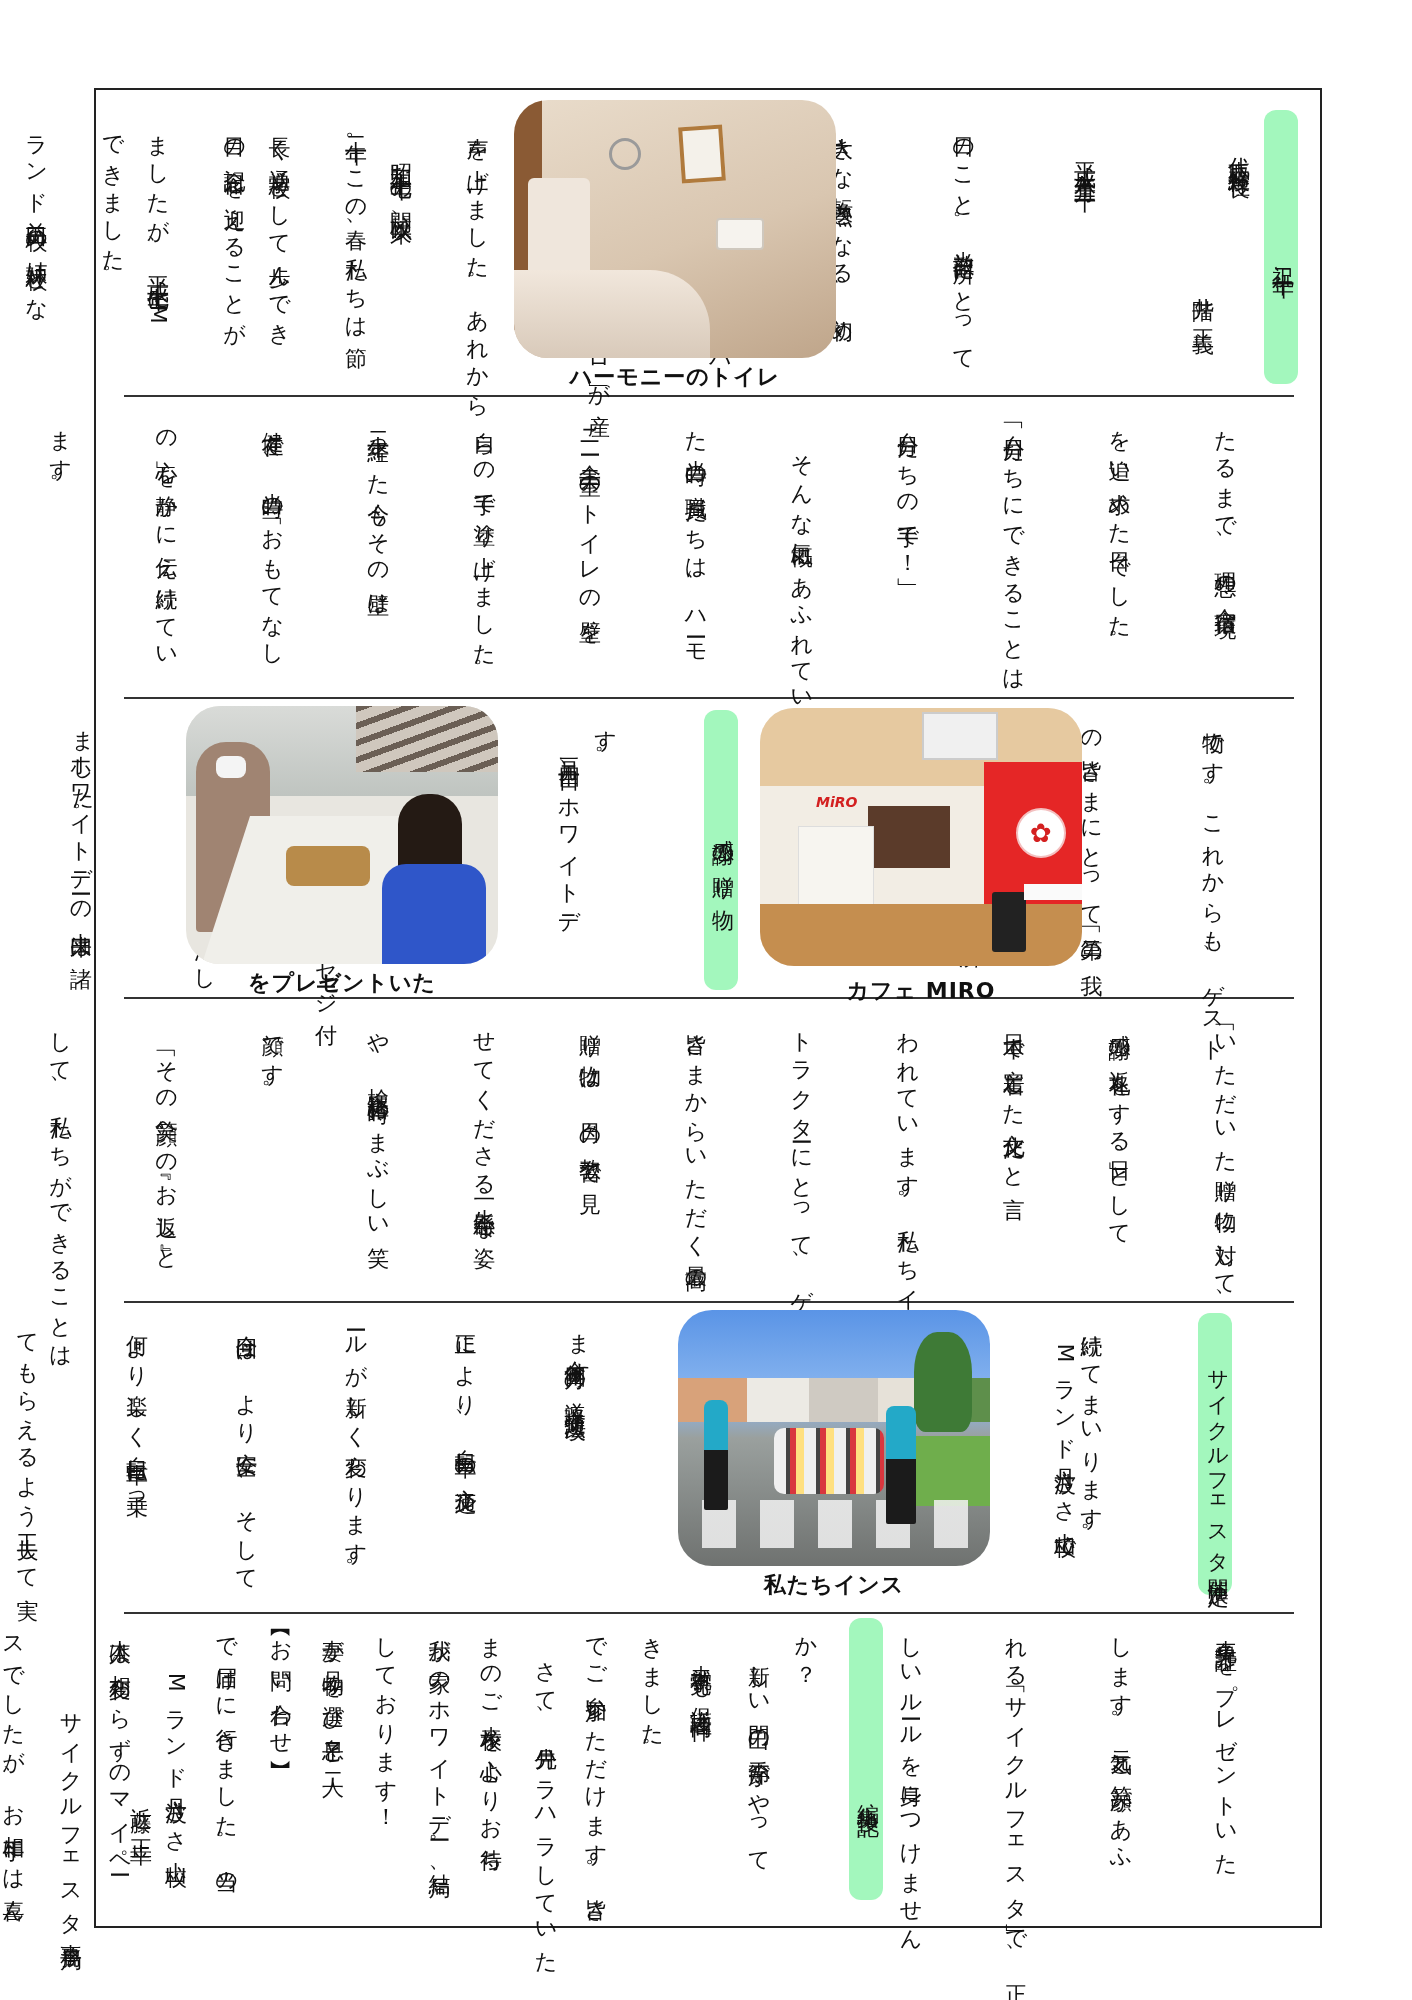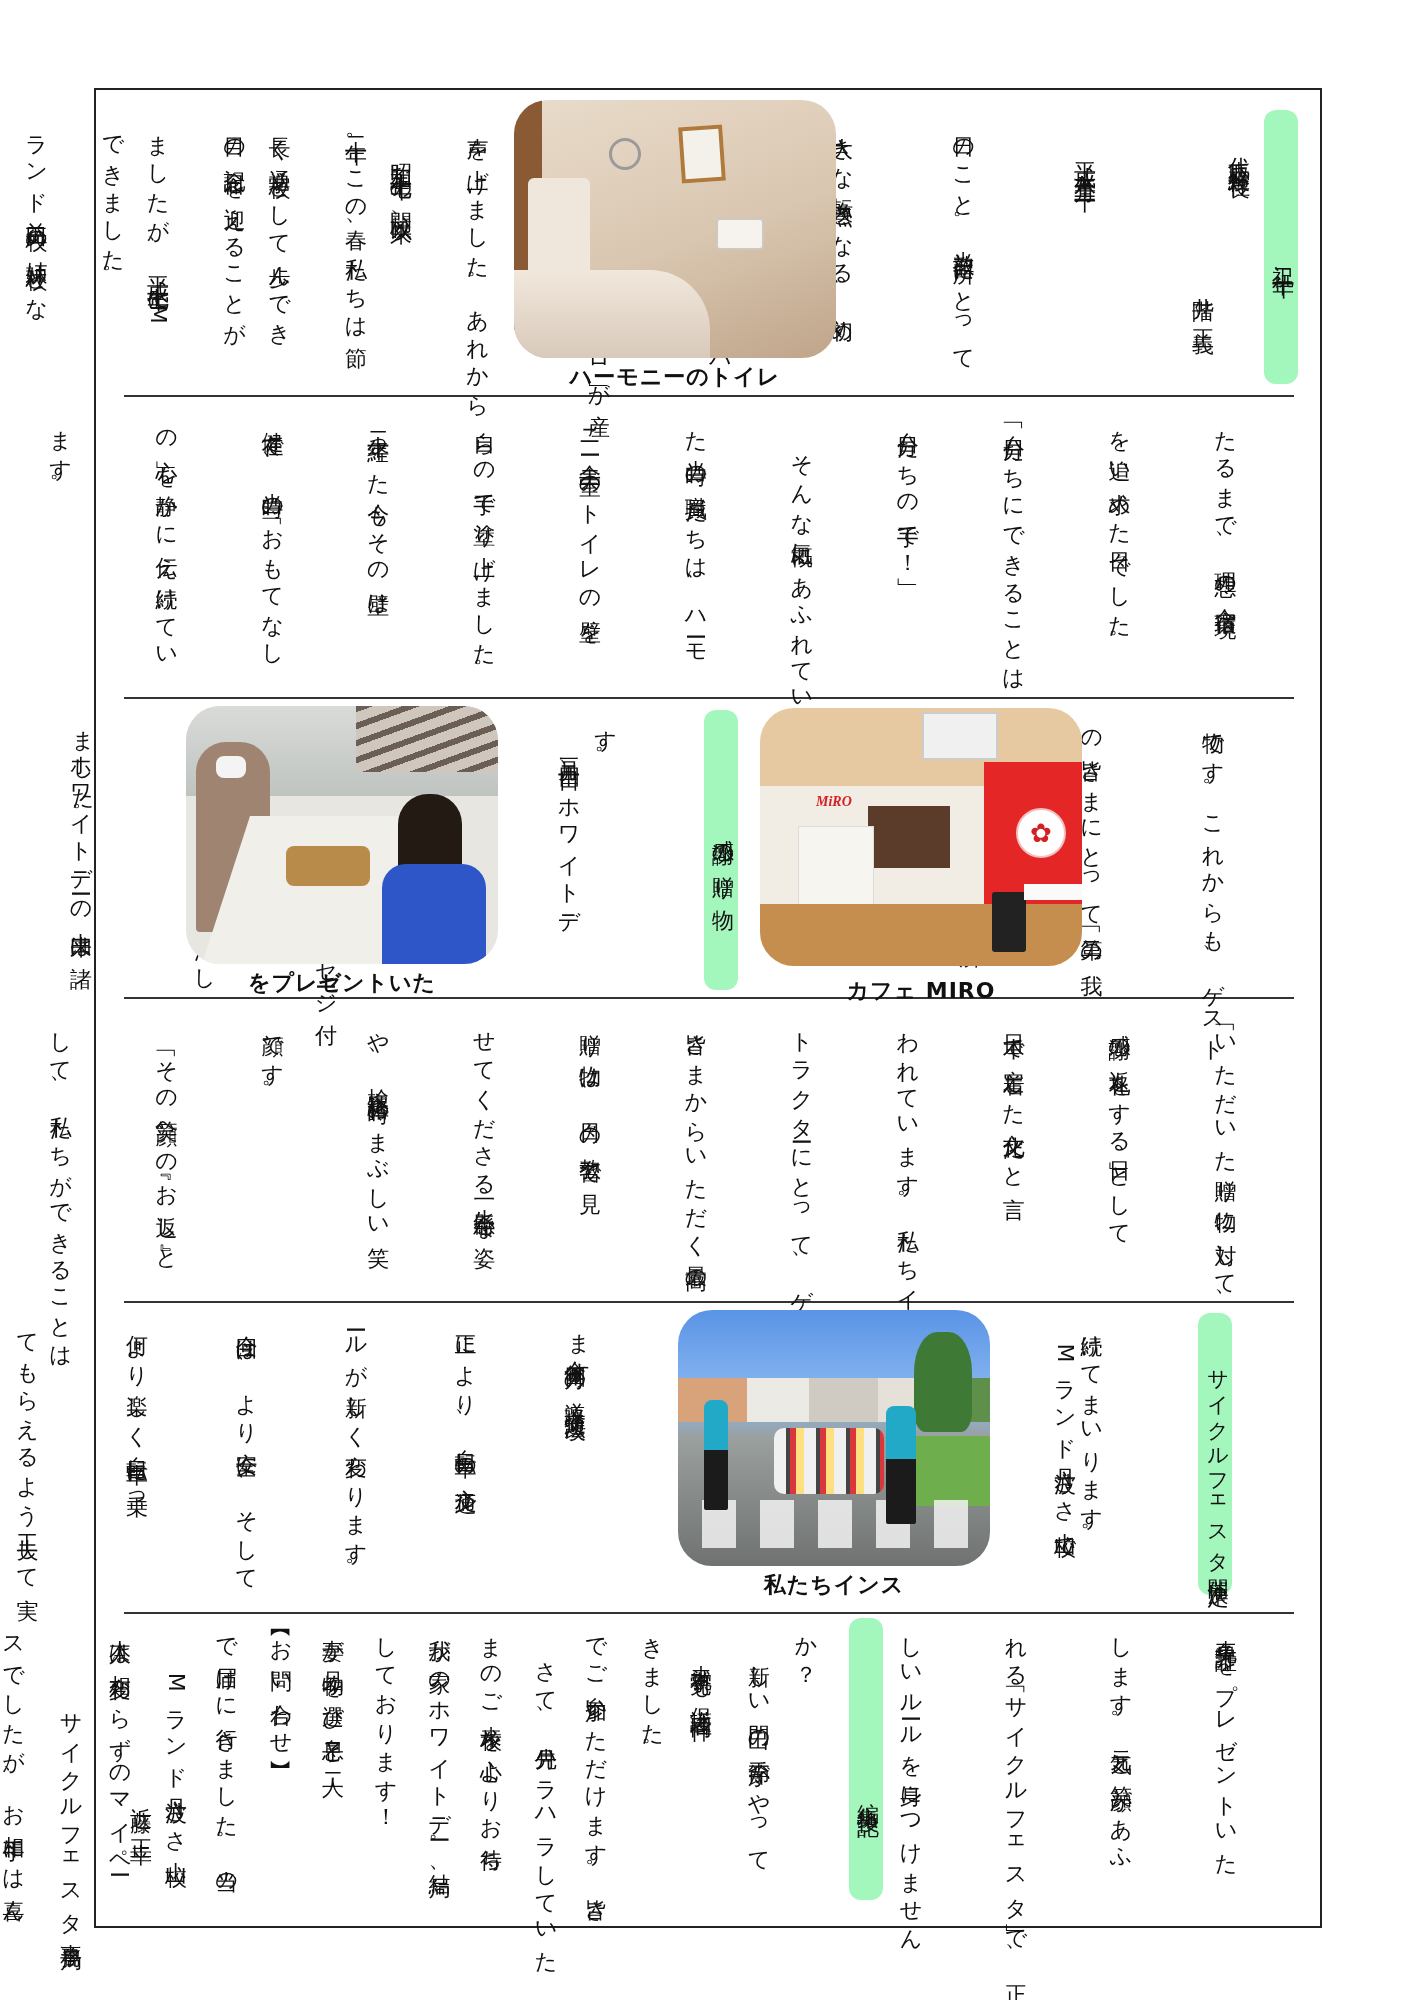--- a/index.html
+++ b/index.html
@@ -109,21 +109,21 @@
 
 <div class="vt" style="right:98px; top:715px; height:272px;">
   <span class="ln">物です。これからも、ゲスト</span>
   <span class="ln">の皆さまにとって「第二の我</span>
   <span class="ln">が家」のような温かい場所で</span>
   <span class="ln">あり続けるよう、職員一同、</span>
   <span class="ln">心を込めて歩んでまいりま</span>
   <span class="ln">す。</span>
 </div>
 
-<div class="photo" style="left:760px; top:708px; width:322px; height:258px; background:#f2ede4;font-family:Liberation Serif, serif;">
+<div class="photo" style="left:760px; top:708px; width:322px; height:258px; background:#f2ede4;">
   <div style="position:absolute;left:0;top:0;width:100%;height:78px;background:#e6c9a0;"></div>
   <div style="position:absolute;left:162px;top:4px;width:72px;height:44px;background:#f0f0f0;border:2px solid #ccc;"></div>
   <div style="position:absolute;left:56px;top:86px;color:#d32020;font-weight:bold;font-style:italic;font-size:14px;">MiRO</div>
   <div style="position:absolute;left:224px;top:54px;width:98px;height:142px;background:#e52626;"></div>
   <div style="position:absolute;left:256px;top:100px;width:46px;height:46px;background:#fff;border-radius:50%;border:2px solid #f3c0c0;display:flex;align-items:center;justify-content:center;color:#d42020;font-size:26px;">✿</div>
   <div style="position:absolute;left:108px;top:98px;width:82px;height:62px;background:#5b3b2a;"></div>
   <div style="position:absolute;left:38px;top:118px;width:74px;height:100px;background:#f7f5f0;border:1px solid #ddd;"></div>
   <div style="position:absolute;left:0;top:196px;width:100%;height:62px;background:#c58e4f;"></div>
   <div style="position:absolute;left:232px;top:184px;width:34px;height:60px;background:#222;border-radius:3px;"></div>
   <div style="position:absolute;left:264px;top:176px;width:58px;height:16px;background:#fafafa;"></div>

